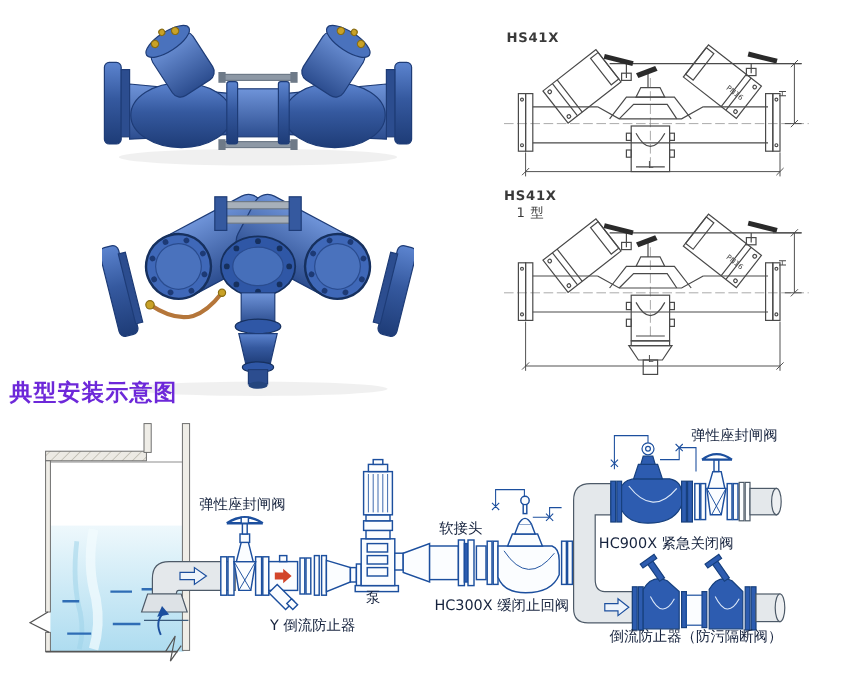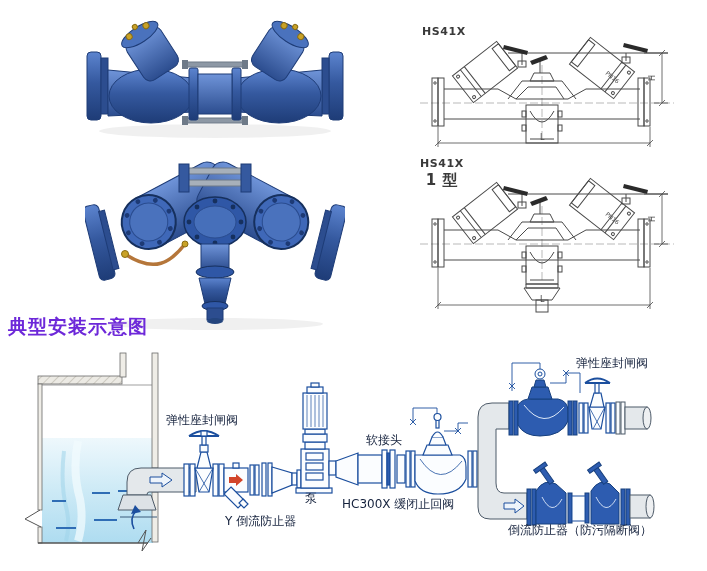--- a/index.html
+++ b/index.html
@@ -2,21 +2,21 @@
 <html><head>
 <meta charset="utf-8">
 <style>
   *{margin:0;padding:0;box-sizing:border-box}
   html,body{background:#ffffff}
   .page{position:relative;width:707px;height:571px;background:#fff;overflow:hidden;
         font-family:"DejaVu Sans","Liberation Sans",sans-serif;color:#16233f}
   .abs{position:absolute}
   .heading{font-size:19px;font-weight:bold;color:#6d28d9;letter-spacing:1px;white-space:nowrap}
   .dwg-label{font-size:11px;font-weight:600;color:#3a3a3a;letter-spacing:.6px;white-space:nowrap;line-height:1.25}
-  .dwg-variant{font-size:15px;font-weight:700;color:#3a3a3a;letter-spacing:.6px}
+  .dwg-variant{font-size:11px;font-weight:400;color:#3a3a3a;letter-spacing:.6px}
   .dlabel{font-size:12px;font-weight:400;color:#15223d;white-space:nowrap}
   svg{display:block}
   svg text{font-family:"DejaVu Sans","Liberation Sans",sans-serif}
 </style>
 </head>
 <body>
 
 <div class="page">
 
   <svg class="abs" style="left:85px;top:12px" width="260" height="128" viewBox="0 0 260 128">
@@ -383,17 +383,18 @@
     <g>
       <rect x="630" y="154" width="20" height="23" fill="#e4e8eb" stroke="#4d5a68"></rect>
       <ellipse cx="650" cy="165.5" rx="4" ry="11.5" fill="#eef0f2" stroke="#4d5a68"></ellipse>
     </g>
   </svg>
 
   <div class="abs dlabel" style="left:166px;top:412px">弹性座封闸阀</div>
   <div class="abs dlabel" style="left:225px;top:513px">Y 倒流防止器</div>
   <div class="abs dlabel" style="left:305px;top:490px">泵</div>
   <div class="abs dlabel" style="left:366px;top:432px">软接头</div>
-  <div class="abs dlabel" style="left:342px;top:496px">HC300X 缓闭止回阀</div>
+  <div class="abs dlabel" style="left:362px;top:496px">HC300X 缓闭止回阀</div>
   <div class="abs dlabel" style="left:576px;top:355px">弹性座封闸阀</div>
+  <div class="abs dlabel" style="left:499px;top:445px">HC900X 紧急关闭阀</div>
   <div class="abs dlabel" style="left:508px;top:522px">倒流防止器（防污隔断阀）</div>
 
 </div>
 
 </body></html>

